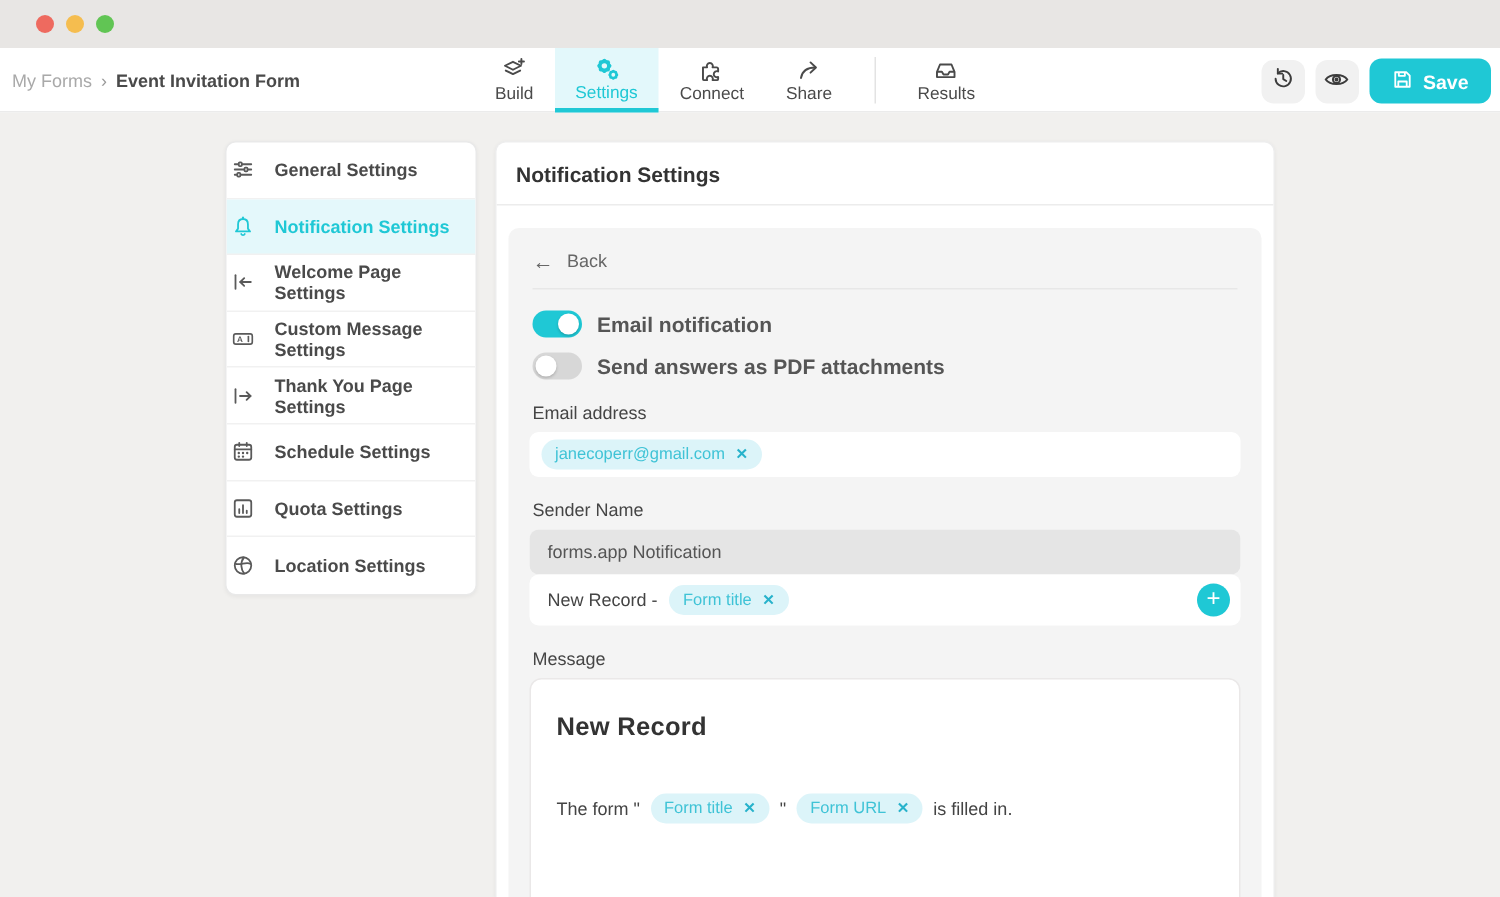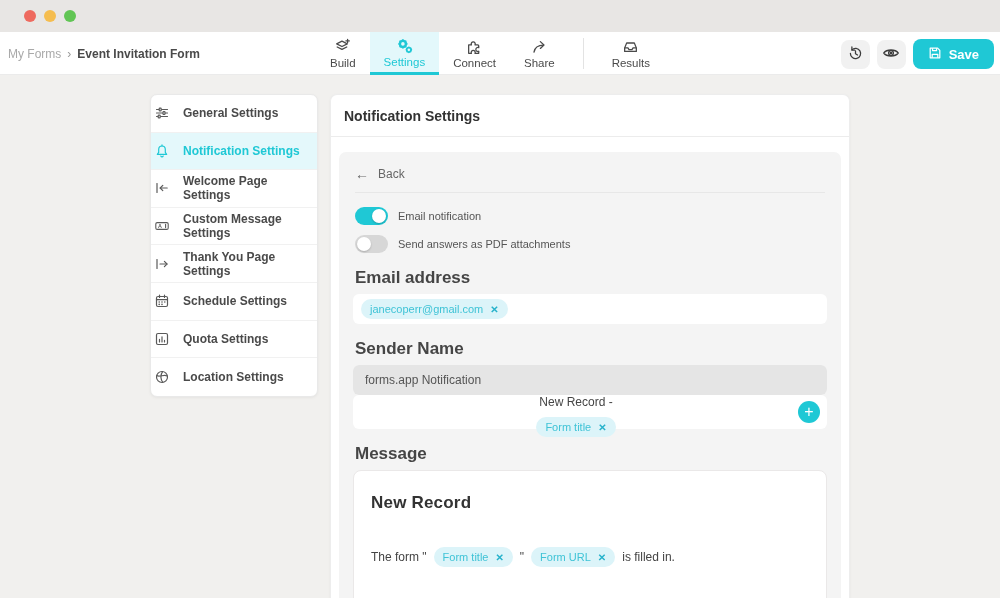--- a/index.html
+++ b/index.html
@@ -20,21 +20,21 @@
   .crumb-current { color:#4a4a4a; font-weight:700; }
 
   .tabbar { position:absolute; left:316px; top:0; height:43px; display:flex; align-items:stretch; }
   .tab { display:flex; flex-direction:column; align-items:center; justify-content:center; gap:2px;
          padding:0 14px; min-width:52px; font-size:11.5px; color:#4a4a4a; cursor:pointer; }
   .tab .ticon { height:17px; display:flex; align-items:flex-end; color:#4a4a4a; }
   .tab.active { background:#e3f8fb; border-bottom:3px solid #1fc8d5; color:#1fc8d5; }
   .tab.active .ticon { color:#1fc8d5; }
   .tab-divider { width:1px; background:#e3e3e3; margin:6px 14px 6px 14px; }
 
-  .header-actions { position:absolute; right:6px; top:7px; display:flex; align-items:flex-end; gap:7px; }
+  .header-actions { position:absolute; right:6px; top:7px; display:flex; align-items:center; gap:7px; }
   .icon-btn { width:29px; height:29px; border-radius:8px; background:#f1f1f1; border:none;
               display:flex; align-items:center; justify-content:center; color:#3c3c3c; cursor:pointer; }
   .save-btn { height:30px; border:none; border-radius:8px; background:#1fc8d5; color:#fff;
               font-weight:700; font-size:13px; display:flex; align-items:center; gap:7px;
               padding:0 15px; cursor:pointer; font-family:inherit; }
 
   
   .content { position:relative; height:523px; }
 
   
@@ -59,28 +59,28 @@
   .back-arrow { font-size:14px; color:#666; }
   .panel-divider { height:1px; background:#e7e7e7; margin:0 2px 14px; }
 
   .toggle-row { display:flex; align-items:center; gap:10px; margin:0 2px 10px; }
   .switch { width:33px; height:18px; border-radius:9px; position:relative; flex:none; cursor:pointer; }
   .switch.on { background:#1fc8d5; }
   .switch.off { background:#d7d7d7; }
   .switch .knob { position:absolute; top:2px; width:14px; height:14px; border-radius:50%; background:#fff;
                   box-shadow:0 1px 2px rgba(0,0,0,.2); }
   .switch.on .knob { right:2px; } .switch.off .knob { left:2px; }
-  .toggle-label { font-size:11px; color:#555; }
-
-  .field-label { font-size:17px; font-weight:700; color:#454545; margin:15px 2px 6px; }
+  .toggle-label { font-size:14px; color:#555;font-weight:bold; }
+
+  .field-label { font-size:12px; font-weight:400; color:#454545; margin:15px 2px 6px; }
   .field { background:#fff; border-radius:6px; display:flex; align-items:center; }
   .chip-field { min-height:30px; padding:4px 8px; gap:6px; }
   .text-input { width:100%; height:30px; border:none; border-radius:6px; padding:0 12px; font-size:12px;
                 color:#555; font-family:inherit; background:#e5e5e5; outline:none; }
-  .subject-field { height:34px; padding:0 40px 0 12px; position:relative; font-size:12px; color:#444; gap:8px;flex-direction:column; }
+  .subject-field { height:34px; padding:0 40px 0 12px; position:relative; font-size:12px; color:#444; gap:8px; }
   .add-btn { position:absolute; right:7px; top:6px; width:22px; height:22px; border-radius:50%;
              border:none; background:#1fc8d5; color:#fff; font-size:16px; line-height:1; cursor:pointer;
              display:flex; align-items:center; justify-content:center; font-family:inherit; }
 
   .chip { display:inline-flex; align-items:center; gap:7px; background:#dcf4f9; color:#3fc3d6;
           font-size:11px; padding:4px 9px; border-radius:11px; white-space:nowrap; }
   .chip .x { color:#27b2cb; font-size:10px; font-weight:700; cursor:pointer; }
 
   .message-box { background:#fff; border:1px solid #eae8e8; border-radius:8px; margin-top:2px;
                  padding:22px 17px; height:210px; }

